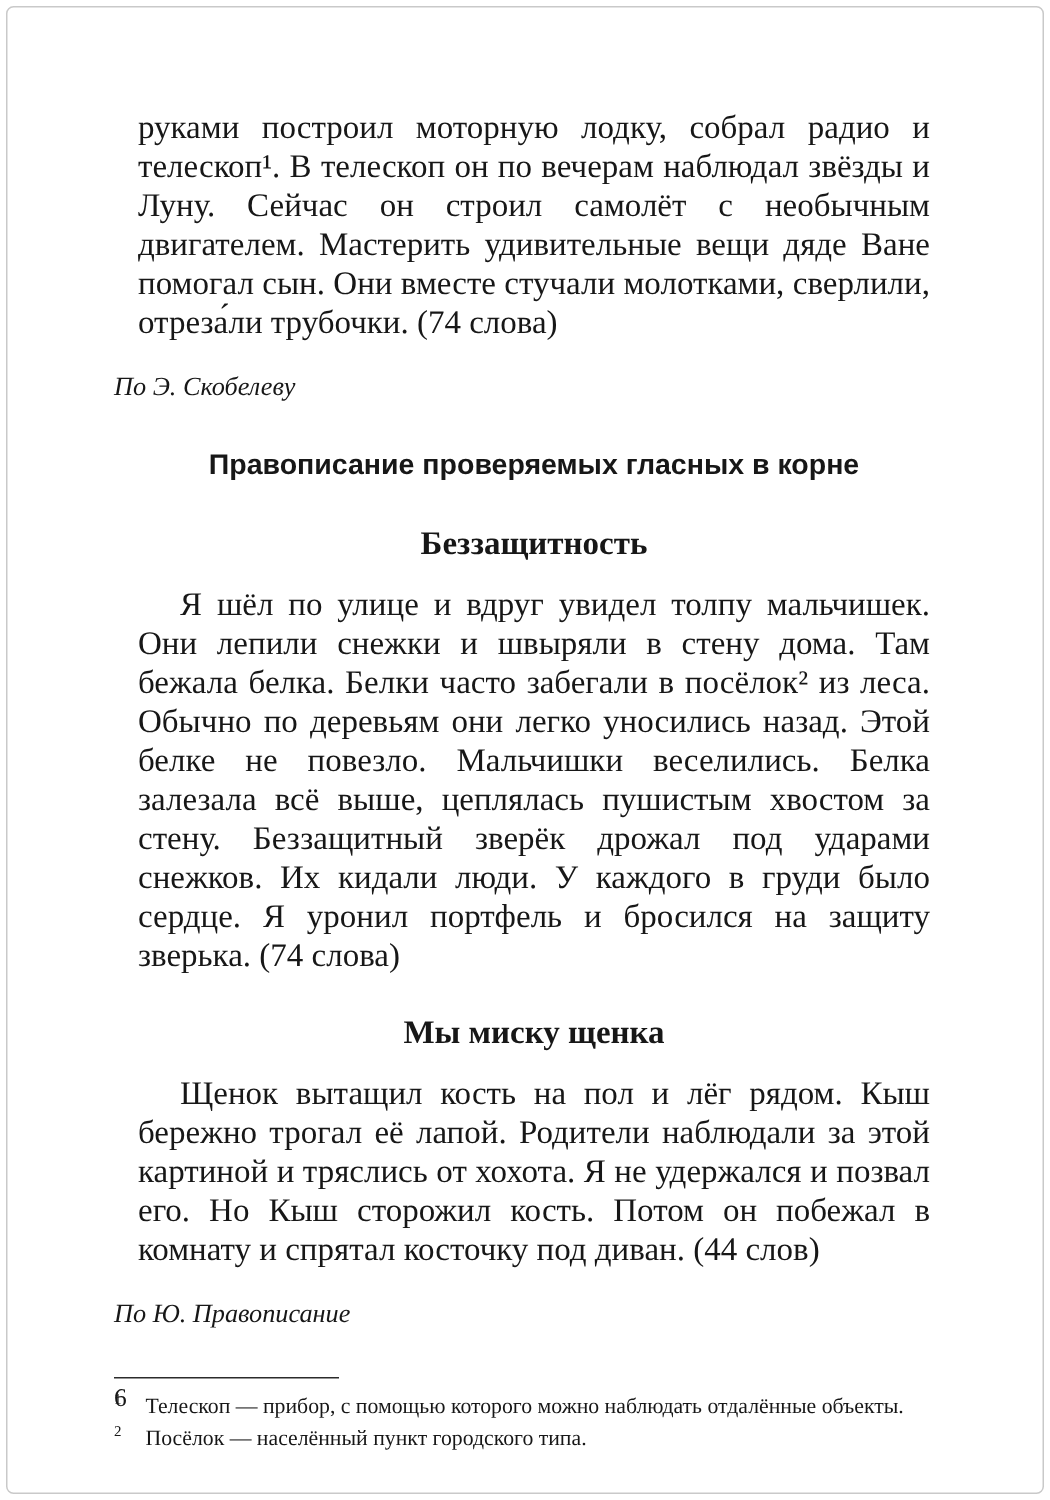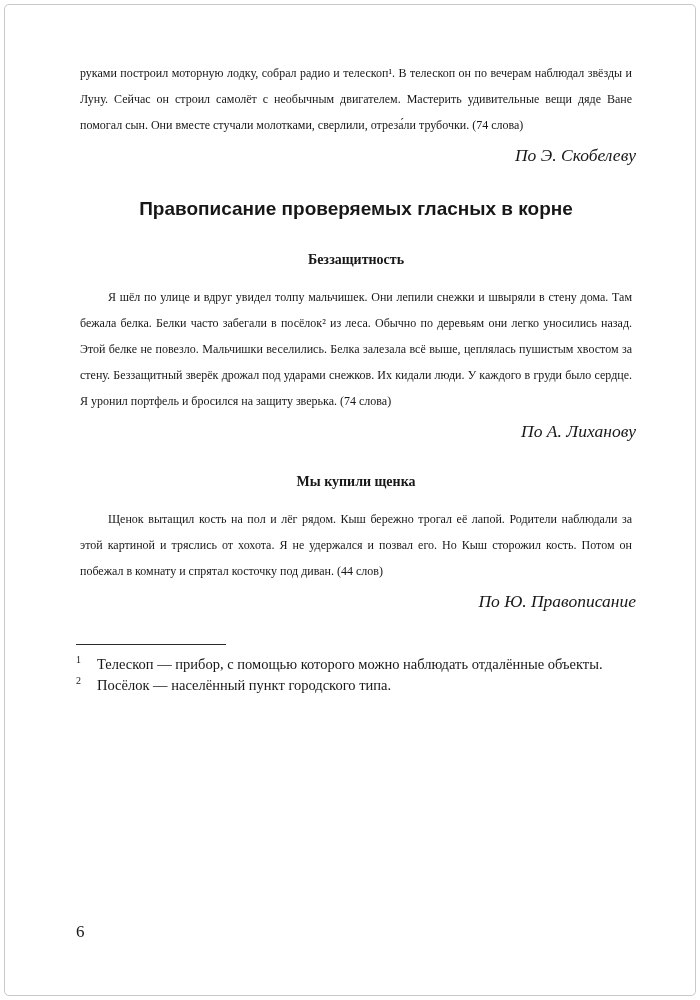--- a/index.html
+++ b/index.html
@@ -22,46 +22,46 @@
     border-radius: 5px;
     pointer-events: none;
   }
   .content {
     position: absolute;
     left: 76px;
     right: 64px;
     top: 56px;
   }
   p.body-par {
-    margin: 4px;
-    font-size: 12px;
+    margin: 16px;
+    font-size: 22px;
     line-height: 26px;
     text-align: justify;
   }
   p.indent {
     text-indent: 28px;
   }
   .attribution {
     margin: 0;
     font-size: 17.5px;
     line-height: 26px;
     font-style: italic;
-    text-align: right;
+    text-align: left;
   }
   h1.section-title {
     font-family: "Liberation Sans", sans-serif;
     font-size: 19px;
     font-weight: 700;
     text-align: center;
     margin: 28px 0 0 0;
     line-height: 26px;
   }
   h2.story-title {
     font-family: "Liberation Serif", serif;
-    font-size: 14px;
+    font-size: 22px;
     font-weight: 700;
     text-align: center;
     margin: 26px 0 12px 0;
     line-height: 24px;
   }
   .footnote-rule {
     border: none;
     border-top: 1.5px solid #2b2b2b;
     width: 150px;
     margin: 30px 0 9px 0;
@@ -91,23 +91,22 @@
 
 <div class="content">
 
   <p class="body-par">руками построил моторную лодку, собрал радио и телескоп¹. В телескоп он по вечерам наблюдал звёзды и Луну. Сейчас он строил самолёт с необычным двигателем. Мастерить удивительные вещи дяде Ване помогал сын. Они вместе стучали молотками, сверлили, отреза́ли трубочки. (74 слова)</p>
   <p class="attribution">По Э. Скобелеву</p>
 
   <h1 class="section-title">Правописание проверяемых гласных в корне</h1>
 
   <h2 class="story-title">Беззащитность</h2>
   <p class="body-par indent">Я шёл по улице и вдруг увидел толпу мальчишек. Они лепили снежки и швыряли в стену дома. Там бежала белка. Белки часто забегали в посёлок² из леса. Обычно по деревьям они легко уносились назад. Этой белке не повезло. Мальчишки веселились. Белка залезала всё выше, цеплялась пушистым хвостом за стену. Беззащитный зверёк дрожал под ударами снежков. Их кидали люди. У каждого в груди было сердце. Я уронил портфель и бросился на защиту зверька. (74 слова)</p>
-  <p class="attribution">По А. Лиханову</p>
 
-  <h2 class="story-title">Мы купили щенка</h2>
+  <h2 class="story-title">Мы миску щенка</h2>
   <p class="body-par indent">Щенок вытащил кость на пол и лёг рядом. Кыш бережно трогал её лапой. Родители наблюдали за этой картиной и тряслись от хохота. Я не удержался и позвал его. Но Кыш сторожил кость. Потом он побежал в комнату и спрятал косточку под диван. (44 слов)</p>
   <p class="attribution">По Ю. Правописание</p>
 
   <hr class="footnote-rule">
 
   <div class="footnotes">
     <p><sup>1</sup><span>Телескоп — прибор, с помощью которого можно наблюдать отдалённые объекты.</span></p>
     <p><sup>2</sup><span>Посёлок — населённый пункт городского типа.</span></p>
   </div>
 

